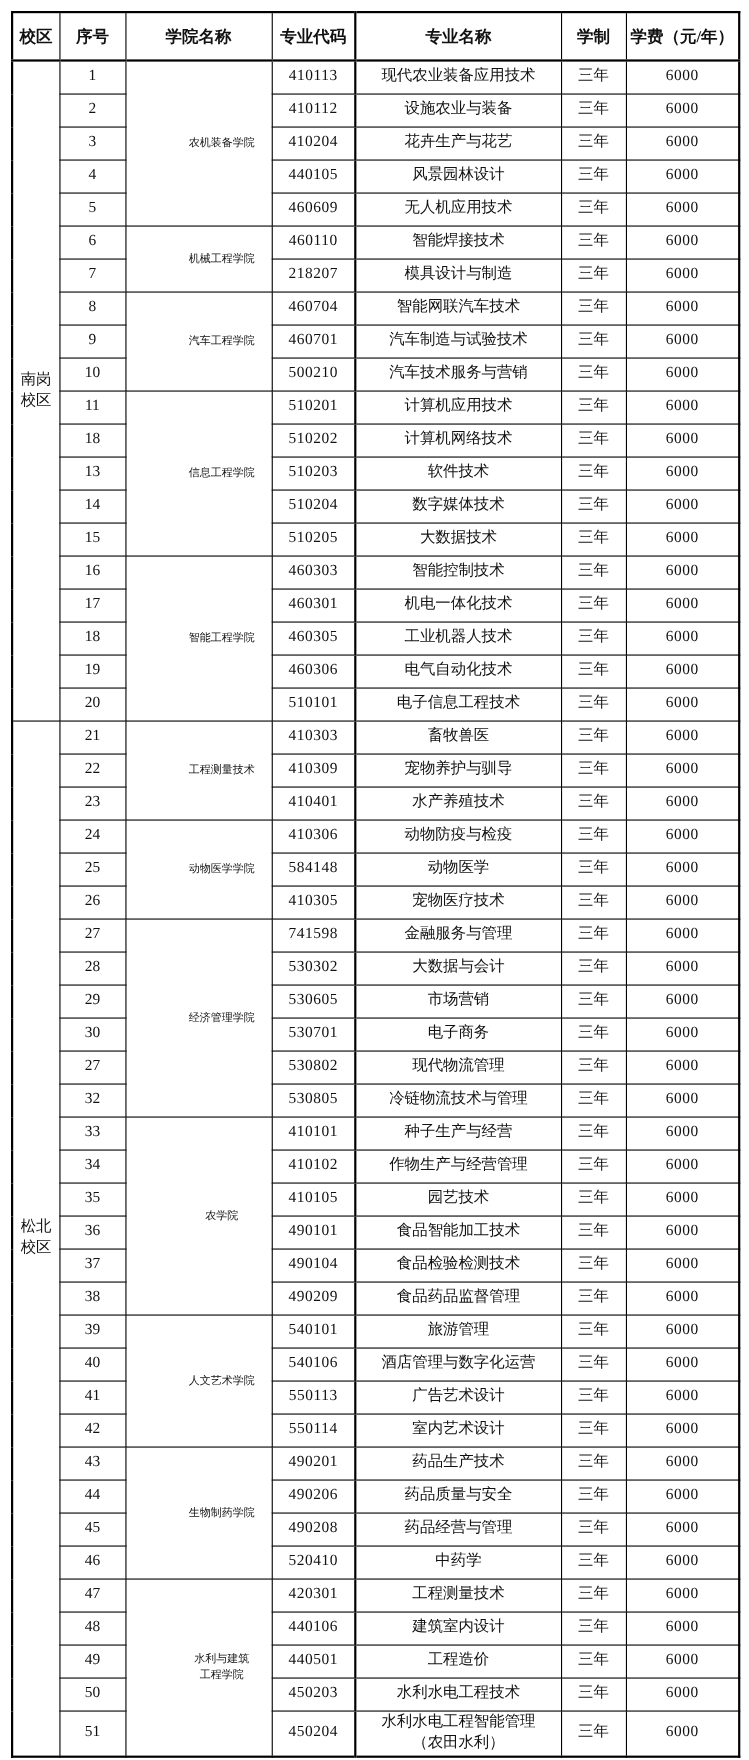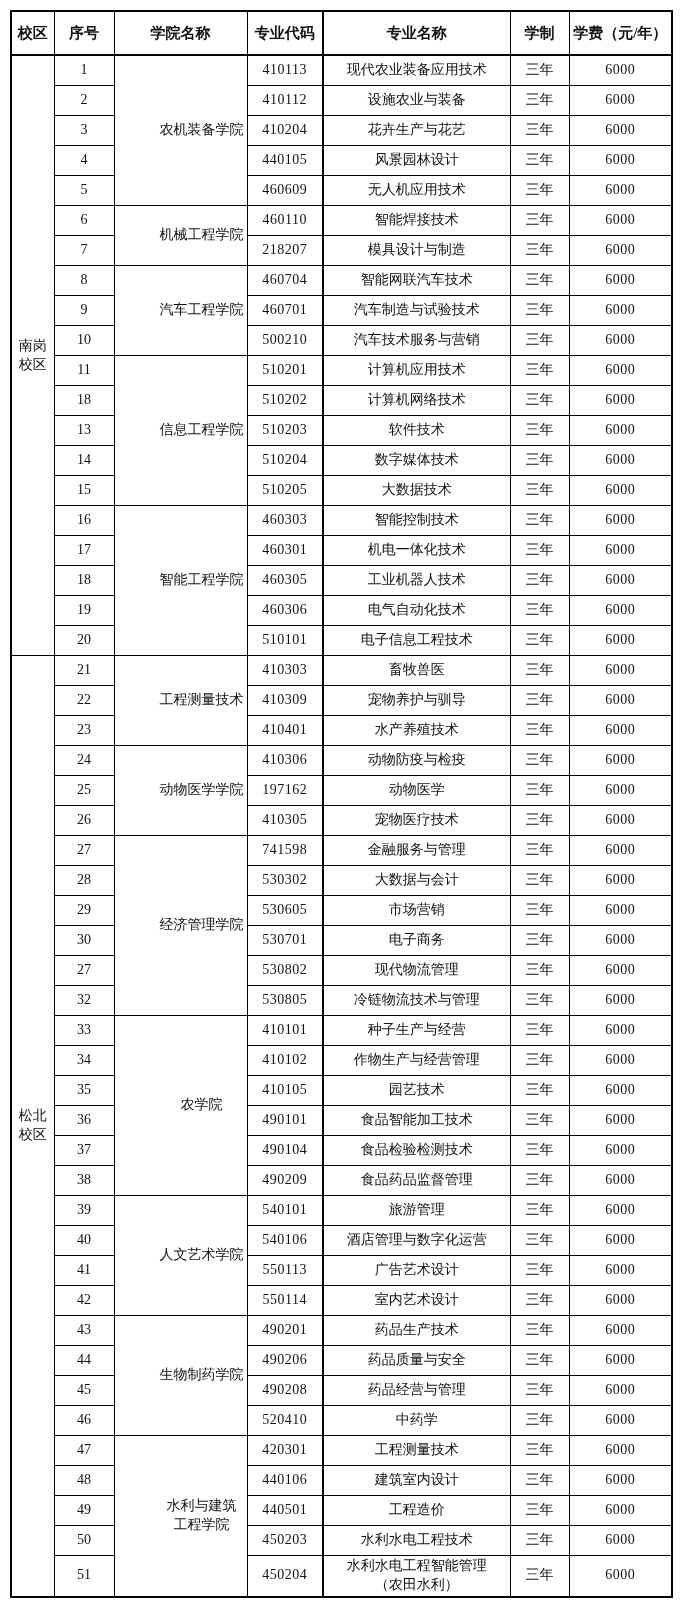--- a/index.html
+++ b/index.html
@@ -40,21 +40,21 @@
     border-bottom-width: 2px;
   }
   table.majors td {
     font-size: 14px;
     height: 27px;
     line-height: 1.35;
   }
   
   table.majors .thickL { border-left-width: 2px; }
   table.majors .campus-cell { font-size: 14px; }
-  table.majors .college-cell { font-size: 14px; padding-left: 44px; }
+  table.majors .college-cell { font-size: 10px; padding-left: 44px; }
   table.majors .code-cell, table.majors .fee-cell { letter-spacing: 0.5px; }
 </style>
 </head>
 <body>
 
 <div class="page">
   <table class="majors">
     <colgroup>
       <col style="width:43px">
       <col style="width:60px">
@@ -250,21 +250,21 @@
         <tr>
           <td class="no-cell">24</td>
           <td class="college-cell" rowspan="3">动物医学学院</td>
           <td class="code-cell">410306</td>
           <td class="major-cell thickL">动物防疫与检疫</td>
           <td class="duration-cell">三年</td>
           <td class="fee-cell">6000</td>
         </tr>
         <tr>
           <td class="no-cell">25</td>
-          <td class="code-cell">197162</td>
+          <td class="code-cell">584148</td>
           <td class="major-cell thickL">动物医学</td>
           <td class="duration-cell">三年</td>
           <td class="fee-cell">6000</td>
         </tr>
         <tr>
           <td class="no-cell">26</td>
           <td class="code-cell">410305</td>
           <td class="major-cell thickL">宠物医疗技术</td>
           <td class="duration-cell">三年</td>
           <td class="fee-cell">6000</td>

